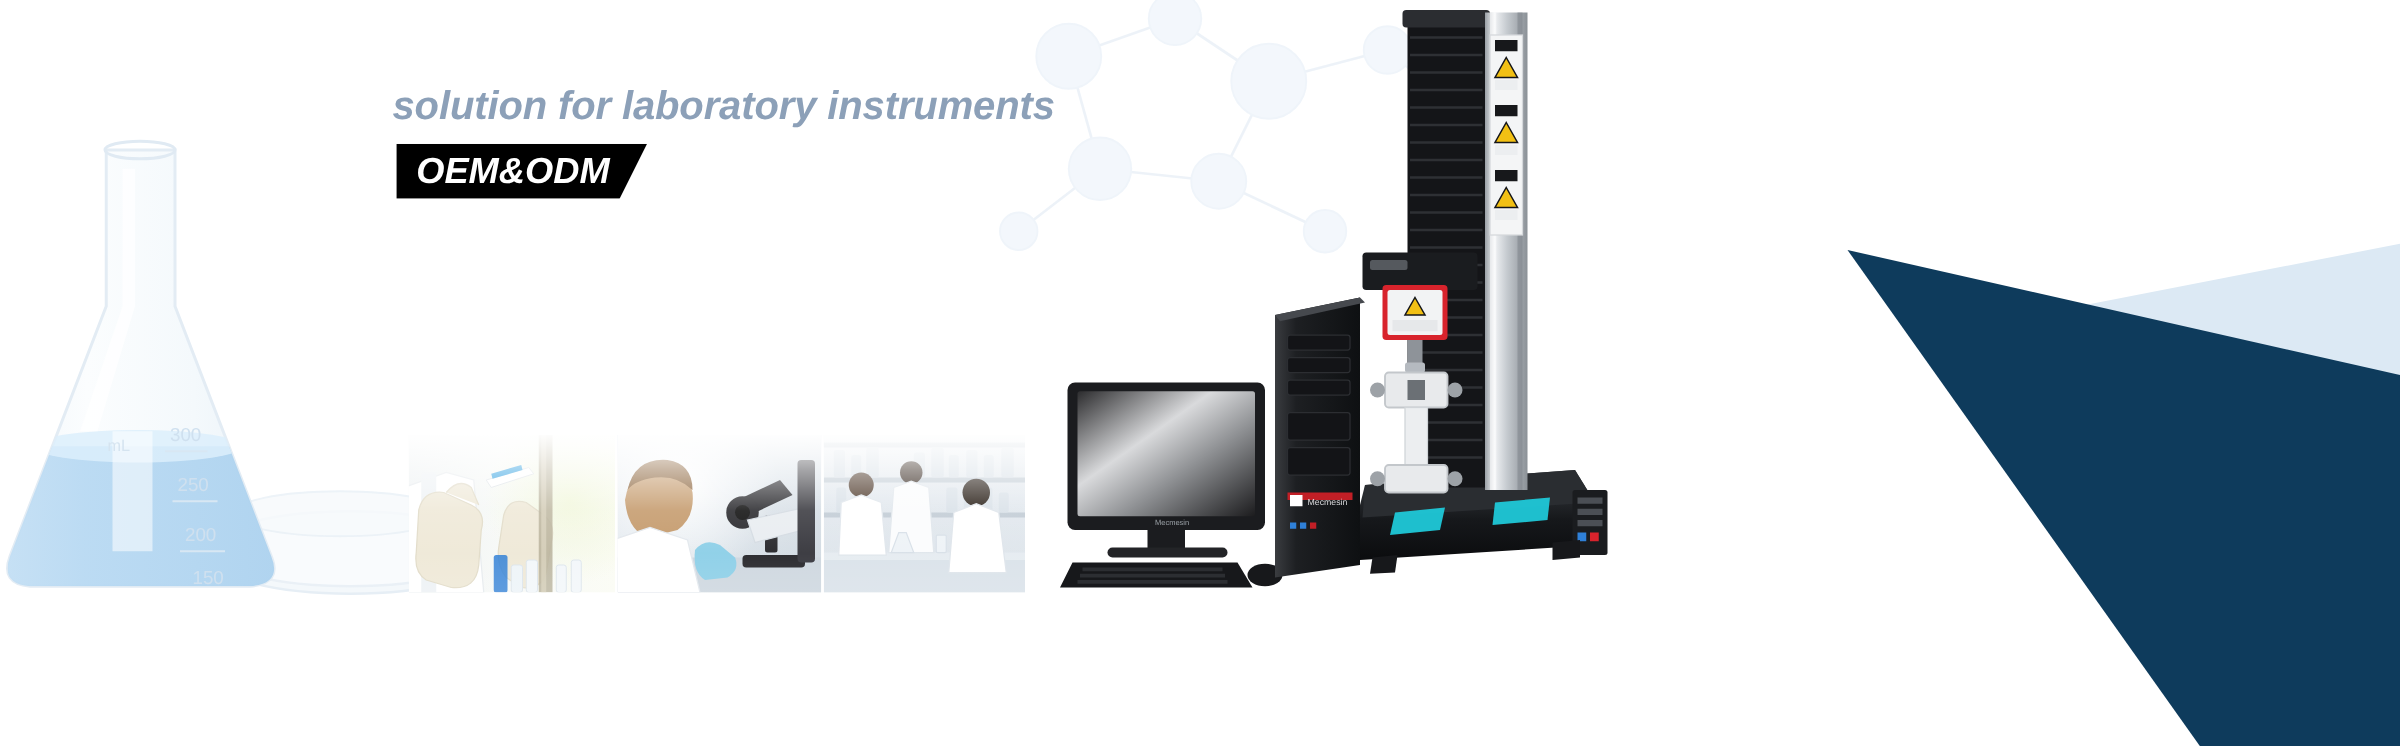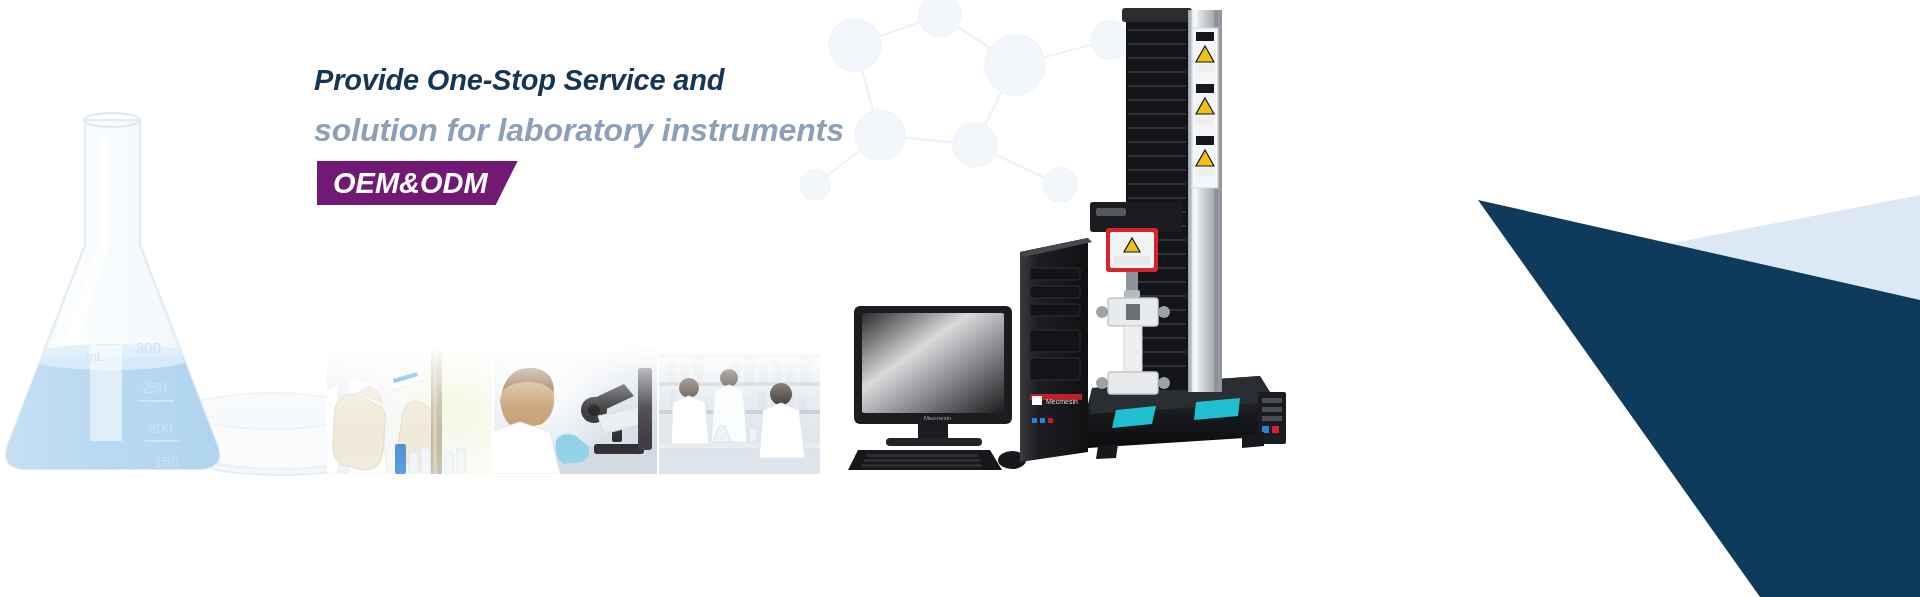--- a/index.html
+++ b/index.html
@@ -62,21 +62,21 @@
   .badge-row {
     margin-top: 8px;
     position: relative;
     height: 44px;
   }
   .badge {
     position: absolute;
     left: 3px; top: 0;
     height: 44px;
     padding: 0 30px 0 16px;
-    background: #701a75;
+    background: #000000;
     color: #ffffff;
     font-size: 29px;
     font-style: italic;
     font-weight: bold;
     line-height: 44px;
     white-space: nowrap;
     clip-path: polygon(0 0, 100% 0, calc(100% - 22px) 100%, 0 100%);
   }
 
   
@@ -219,21 +219,20 @@
     </g>
     <g stroke="#d8e7f3" stroke-width="1.6">
       <line x1="142" y1="266" x2="176" y2="266"></line>
       <line x1="148" y1="306" x2="184" y2="306"></line>
       <line x1="154" y1="346" x2="190" y2="346"></line>
     </g>
     <text x="96" y="266" font-family="Liberation Sans, sans-serif" font-size="13" fill="#d5e4f0">mL</text>
   </svg>
 
   <div class="copy">
-    <div class="headline-1">Provide One-Stop Service and</div>
     <div class="headline-2">solution for laboratory instruments</div>
     <div class="badge-row">
       <div class="badge">OEM&amp;ODM</div>
     </div>
   </div>
 
   <div class="photo-strip">
 
     <div class="photo p1">
       <div class="p1-bg"></div>

